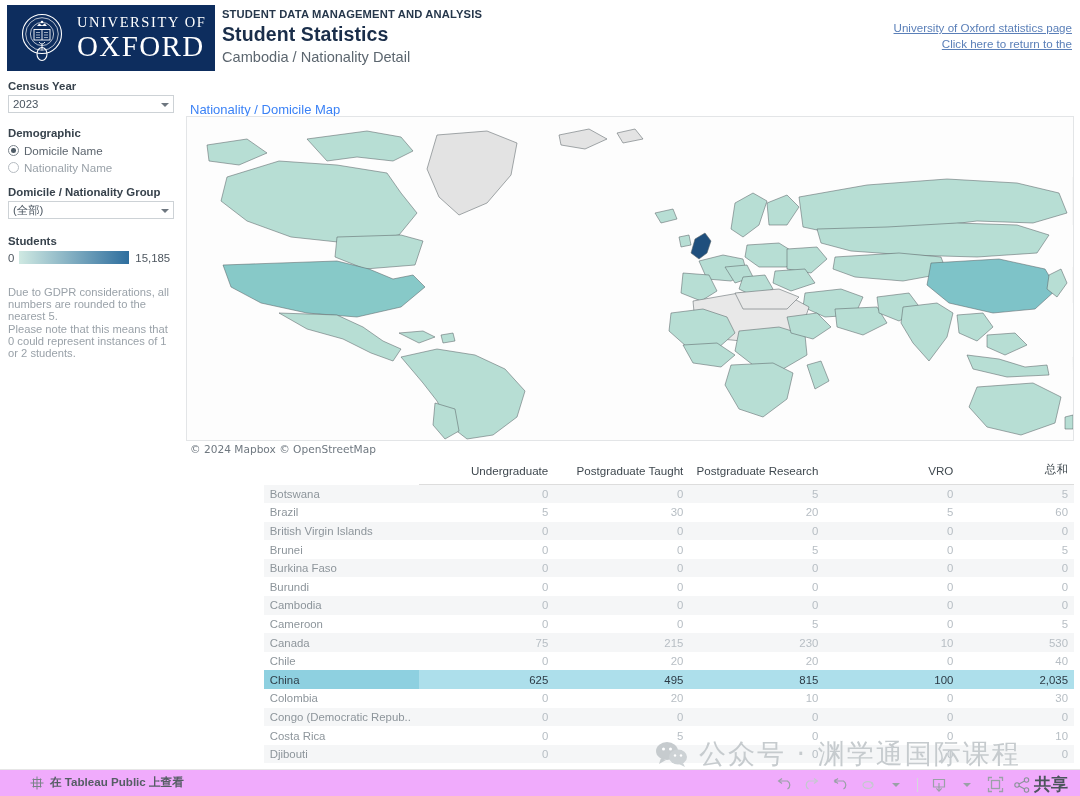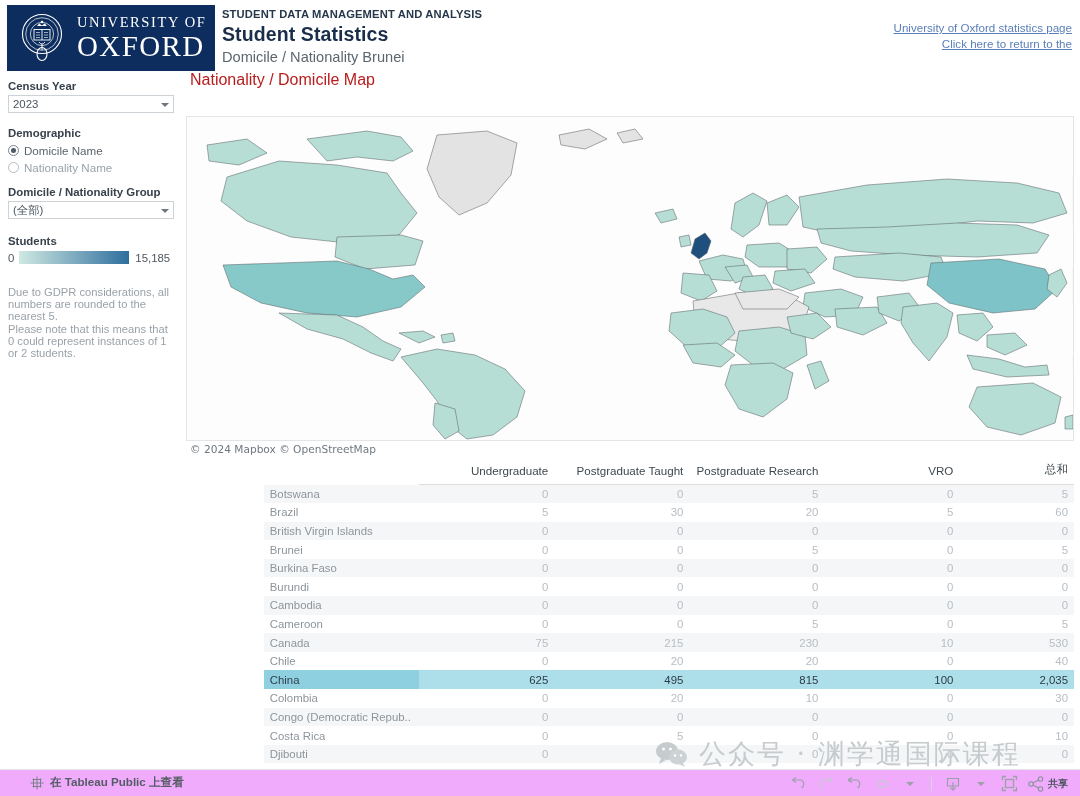--- a/index.html
+++ b/index.html
@@ -67,21 +67,21 @@
   .legend-min { margin-right: 5px; }
   .legend-max { margin-left: 6px; }
   .legend-bar { height: 13px; width: 110px; border: 0; }
 
   .gdpr { margin-top: 22px; font-size: 11.2px; line-height: 12px; color: #9aa2a9; }
   .gdpr .p2 { margin-top: 1px; }
 
   .side-divider { position: absolute; left: 181px; top: 110px; width: 1px; height: 348px; background: #e6e8ea; }
 
   
-  .map-title { position: absolute; left: 190px; top: 71px; font-size: 16px; color: #b91c1c; }
+  .map-title { position: absolute; left: 190px; top: 102px; font-size: 13px; color: #3b82f6; }
   .map-panel {
     position: absolute; left: 186px; top: 116px; width: 888px; height: 325px;
     border: 1px solid #e3e5e7; background: #fefefe; overflow: hidden;
   }
   .map-svg { position: absolute; left: 0; top: 0; }
   .map-attrib { position: absolute; left: 190px; top: 443px; font-size: 10.6px; color: #6f7880; font-family: "DejaVu Sans", sans-serif; }
 
   
   .tbl-wrap { position: absolute; left: 186px; top: 462px; width: 888px; height: 308px; background: #fff; }
   .tbl { width: 888px; border-collapse: collapse; table-layout: fixed; font-size: 11.4px; }
@@ -117,21 +117,21 @@
   }
   .tab-left {
     position: absolute; left: 30px; top: 5px; display: flex; align-items: center;
     font-size: 11.6px; color: #555d64; cursor: pointer;
   }
   .tab-left .tlabel { margin-left: 6px; font-weight: bold; }
   .tools { position: absolute; right: 8px; top: 3px; display: flex; align-items: center; gap: 2px; }
   .tool { width: 26px; height: 21px; display: flex; align-items: center; justify-content: center; cursor: pointer; }
   .caret { width: 0; height: 0; border-left: 4px solid transparent; border-right: 4px solid transparent; border-top: 4.5px solid #9aa1a7; }
   .tool-sep { width: 1px; height: 14px; background: #d4d8db; margin: 0 6px; }
-  .share-txt { font-size: 10px; color: #4b545c; font-weight: bold; margin-left: 4px; }
+  .share-txt { font-size: 17px; color: #4b545c; font-weight: bold; margin-left: 4px; }
   .share-btn { display: flex; align-items: center; cursor: pointer; padding: 0 4px; }
 </style>
 </head>
 <body>
 
 <div class="page">
 
   <div class="header">
     <div class="logo-box">
       <svg class="crest" viewBox="0 0 50 52">
@@ -154,21 +154,21 @@
       </svg>
       <div class="logo-words">
         <div class="l1">UNIVERSITY OF</div>
         <div class="l2">OXFORD</div>
       </div>
     </div>
 
     <div class="title-block">
       <div class="t-kicker">STUDENT DATA MANAGEMENT AND ANALYSIS</div>
       <div class="t-main">Student Statistics</div>
-      <div class="t-sub">Domicile / Nationality Brunei</div>
+      <div class="t-sub">Cambodia / Nationality Detail</div>
     </div>
 
     <a class="return-link">
       <span>University of Oxford statistics page</span>
       <span>Click here to return to the</span>
     </a>
   </div>
 
   <div class="side-divider"></div>
   <div class="sidebar">

